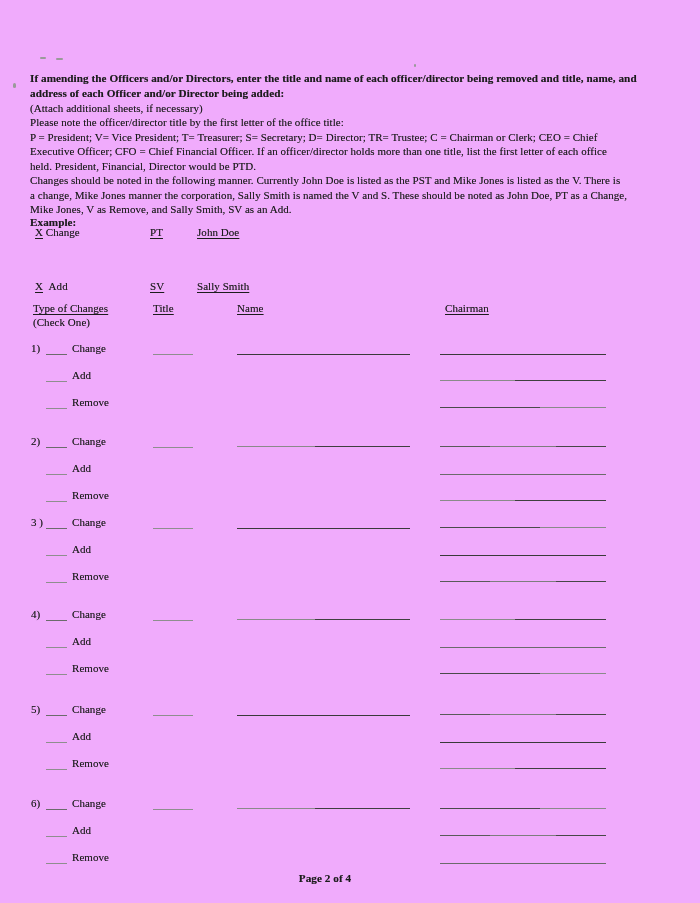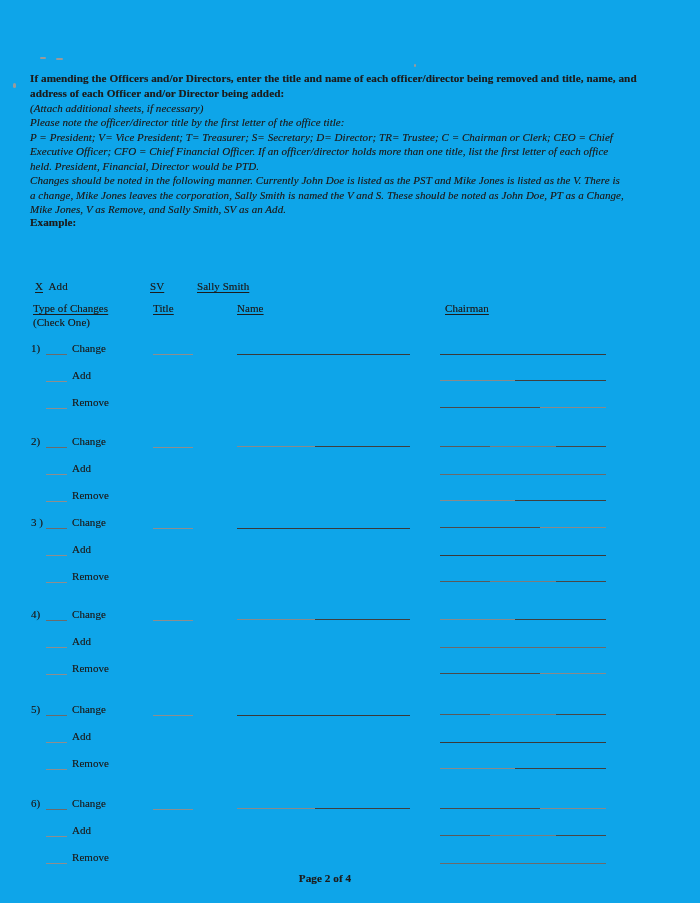--- a/index.html
+++ b/index.html
@@ -1,23 +1,23 @@
 <!DOCTYPE html>
 <html><head>
 <meta charset="utf-8">
 <style>
   html,body { margin:0; padding:0; background:#e8e8e8; }
   .page {
-    position:relative; width:700px; height:903px; background:#0ea5e9;
+    position:relative; width:700px; height:903px; background:#f0abfc;
     font-family:"Liberation Serif", serif; color:#1c1c1c; overflow:hidden;
     text-shadow: 0 0 0.6px rgba(30,30,30,0.5);
   }
   .abs { position:absolute; }
   .b  { font-weight:bold; }
-  .i  { font-style:italic; }
+  .i  { }
   .t  { font-size:11px; line-height:15px; white-space:nowrap; letter-spacing:0.05px; }
   .tb { font-size:11.2px; line-height:15px; white-space:nowrap; letter-spacing:0.05px; }
   .ul { text-decoration:underline; text-underline-offset:2px; text-decoration-thickness:1px; }
   .row { position:absolute; left:0; width:700px; height:14px; }
   .fline { position:absolute; height:13px; }
   .ln-a { border-bottom:1.3px solid #3a3a3a; }
   .ln-b { border-bottom:1.3px solid #6b6b6b; }
   .ln-c { border-bottom:1.4px solid #8e8e8e; }
   .ln-g1 { border-bottom:0; } .ln-g1::after { content:""; position:absolute; left:0; right:0; bottom:0; height:1.4px;
     background:linear-gradient(90deg,#4a4a4a 0 60%,#8a8a8a 60% 100%); }
@@ -45,25 +45,30 @@
 
   <div class="abs tb b" style="left:30px;top:71px;">If amending the Officers and/or Directors, enter the title and name of each officer/director being removed and title, name, and</div>
   <div class="abs tb b" style="left:30px;top:86px;">address of each Officer and/or Director being added:</div>
 
   <div class="abs t i" style="left:30px;top:101px;">(Attach additional sheets, if necessary)</div>
   <div class="abs t i" style="left:30px;top:115px;">Please note the officer/director title by the first letter of the office title:</div>
   <div class="abs t i" style="left:30px;top:130px;">P = President; V= Vice President; T= Treasurer; S= Secretary; D= Director; TR= Trustee; C = Chairman or Clerk; CEO = Chief</div>
   <div class="abs t i" style="left:30px;top:144px;">Executive Officer; CFO = Chief Financial Officer.  If an officer/director holds more than one title, list the first letter of each office</div>
   <div class="abs t i" style="left:30px;top:159px;">held. President, Financial, Director would be PTD.</div>
   <div class="abs t i" style="left:30px;top:173px;">Changes should be noted in the following manner.  Currently John Doe is listed as the PST and Mike Jones is listed as the V. There is</div>
-  <div class="abs t i" style="left:30px;top:188px;">a change, Mike Jones leaves the corporation, Sally Smith is named the V and S. These should be noted as John Doe, PT as a Change,</div>
+  <div class="abs t i" style="left:30px;top:188px;">a change, Mike Jones manner the corporation, Sally Smith is named the V and S. These should be noted as John Doe, PT as a Change,</div>
   <div class="abs t i" style="left:30px;top:202px;">Mike Jones, V as Remove, and Sally Smith, SV as an Add.</div>
 
   <div class="abs tb b" style="left:30px;top:215px;">Example:</div>
 
+  <div class="row" style="top:225px;">
+    <span class="abs t" style="left:35px;"><span class="ul">X</span>&nbsp;<span>Change</span></span>
+    <span class="abs t ul" style="left:150px;">PT</span>
+    <span class="abs t ul" style="left:197px;">John Doe</span>
+  </div>
   <div class="row" style="top:279px;">
     <span class="abs t" style="left:35px;"><span class="ul">X</span>&nbsp;&nbsp;<span>Add</span></span>
     <span class="abs t ul" style="left:150px;">SV</span>
     <span class="abs t ul" style="left:197px;">Sally Smith</span>
   </div>
 
   <div class="abs t ul" style="left:33px;top:301px;">Type of Changes</div>
   <div class="abs t" style="left:33px;top:315px;">(Check One)</div>
   <div class="abs t ul" style="left:153px;top:301px;">Title</div>
   <div class="abs t ul" style="left:237px;top:301px;">Name</div>

